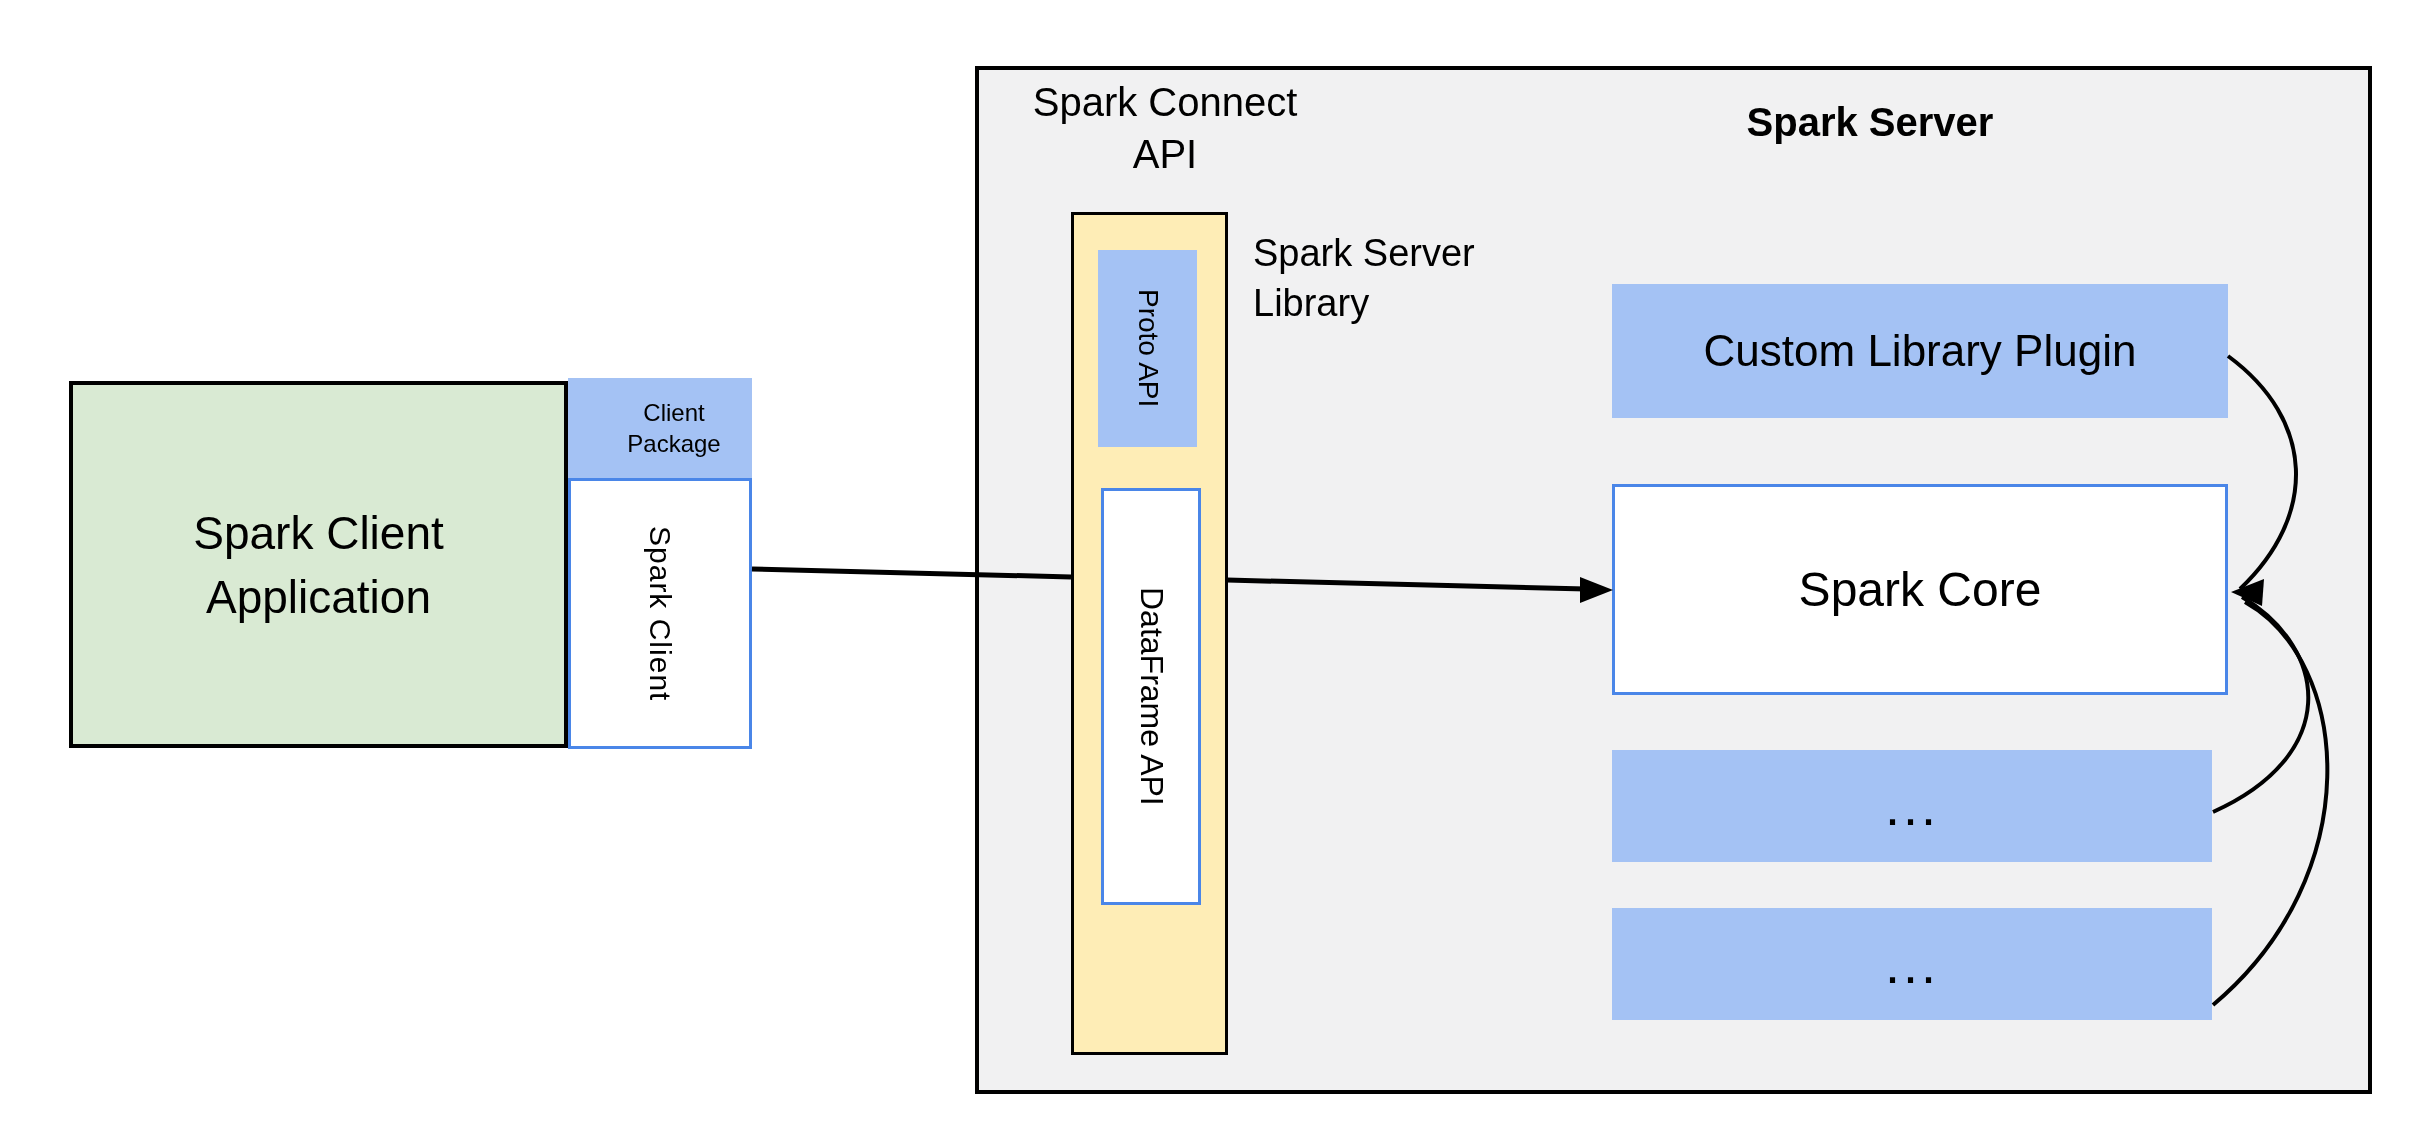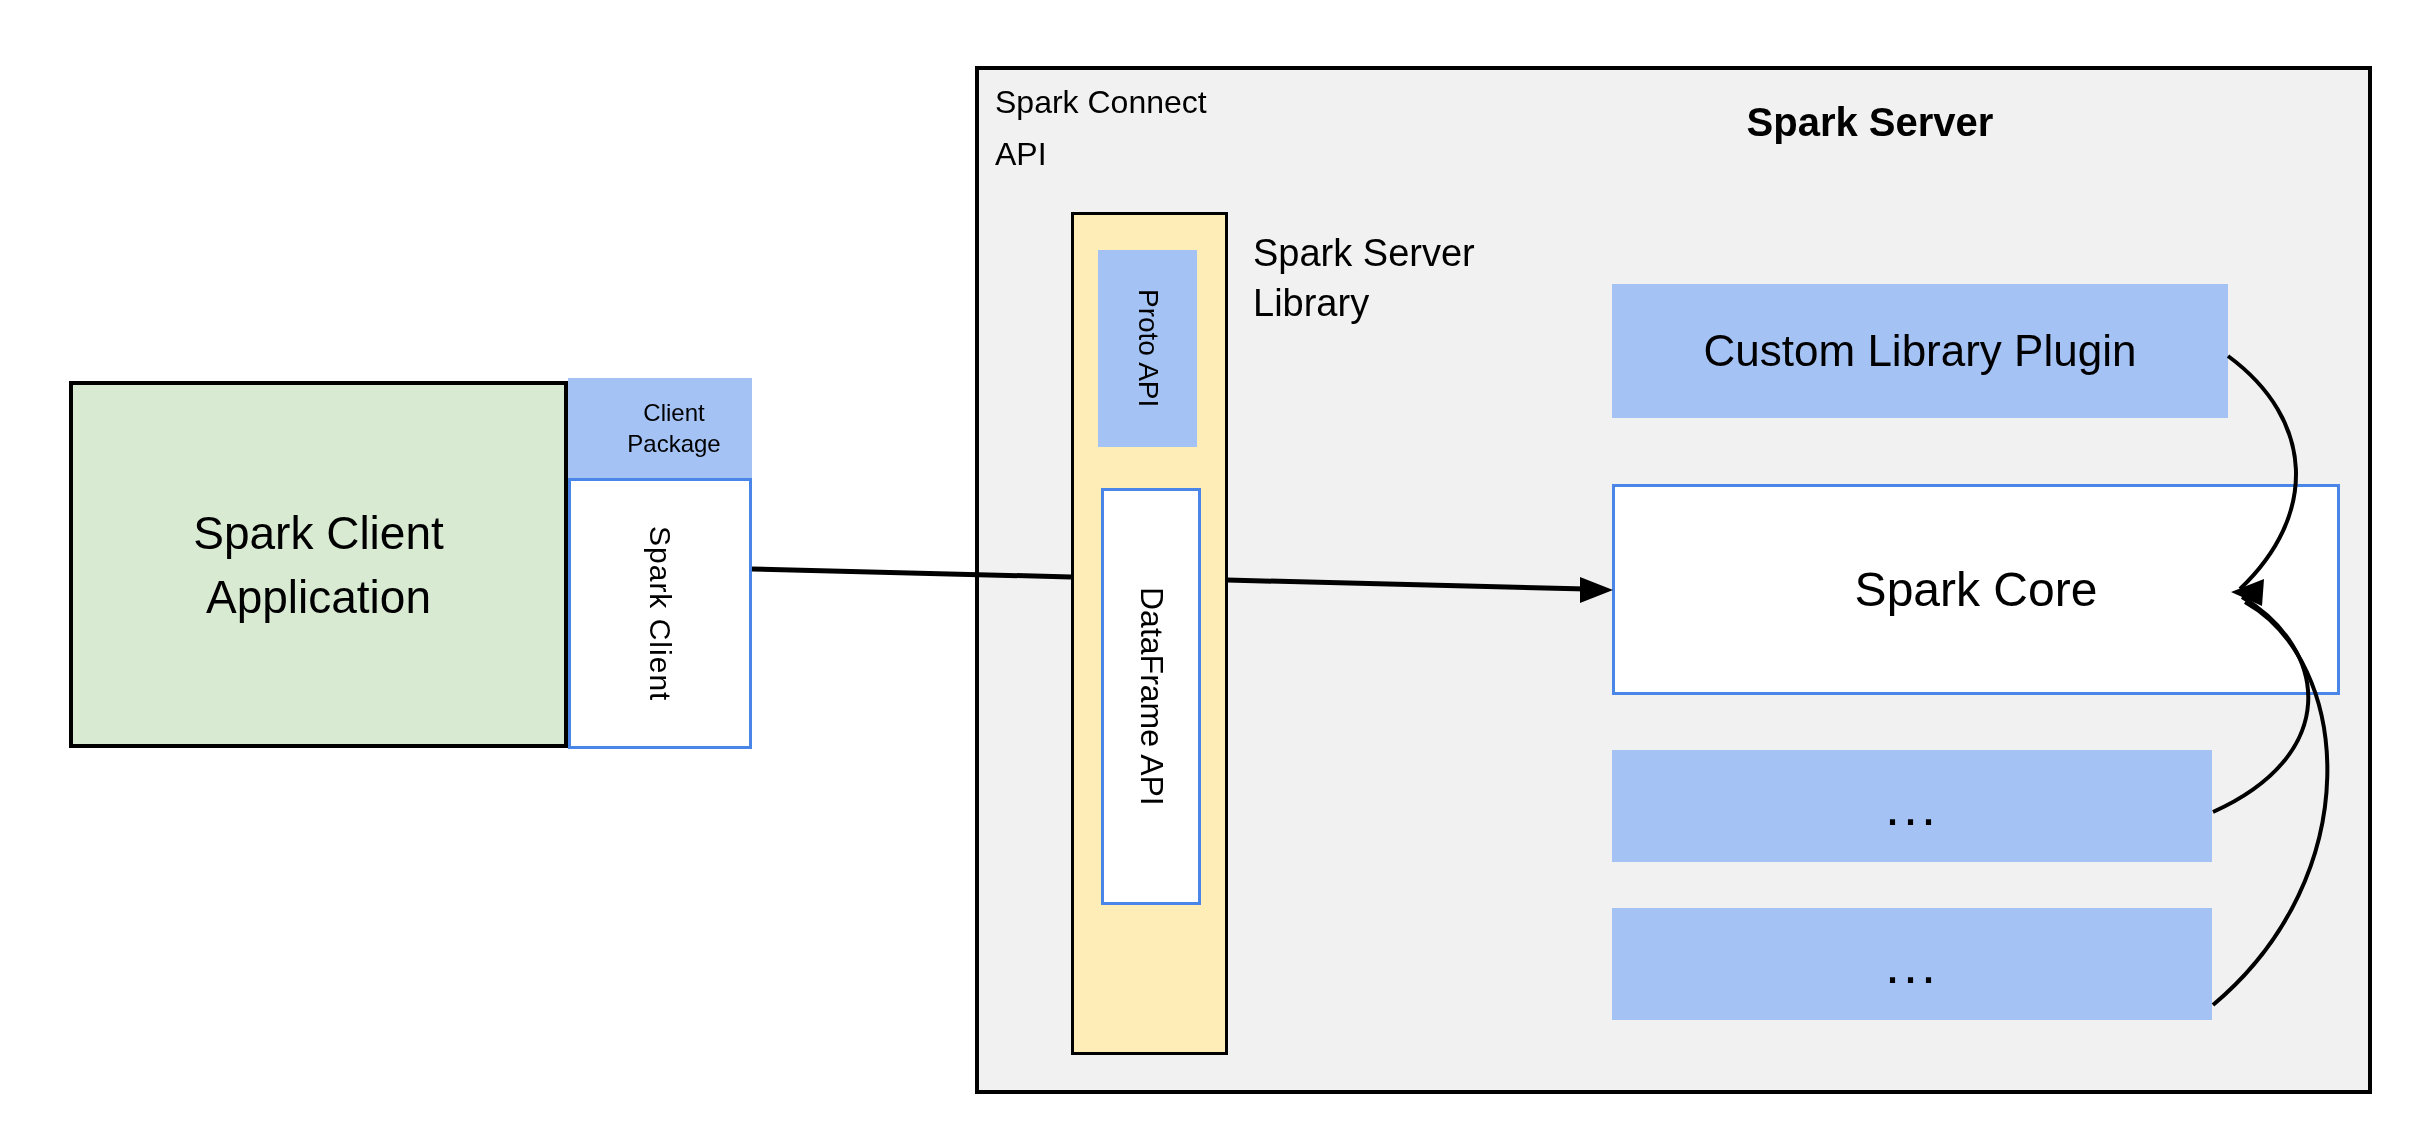--- a/index.html
+++ b/index.html
@@ -37,21 +37,21 @@
   .vtext{writing-mode:vertical-rl;text-orientation:mixed;}
   .spark-client-box .vtext{font-size:30px;letter-spacing:1px;}
 
   
   .gray-box{
     left:975px;top:66px;width:1397px;height:1028px;
     background:var(--c-gray);border:4px solid var(--c-line);
   }
   .connect-label{
     left:995px;top:76px;width:340px;
-    font-size:32px;line-height:52px;
+    font-size:40px;line-height:52px;text-align:center;
   }
   .yellow-box{
     left:1071px;top:212px;width:157px;height:843px;
     background:var(--c-yellow);border:3px solid var(--c-line);
   }
   .proto-box{
     left:1098px;top:250px;width:99px;height:197px;
     background:var(--c-blue-fill);
   }
   .proto-box .vtext{font-size:28px;}
@@ -68,21 +68,21 @@
   
   .server-title{
     left:1560px;top:100px;width:620px;text-align:center;
     font-size:40px;font-weight:bold;line-height:44px;
   }
   .clp-box{
     left:1612px;top:284px;width:616px;height:134px;
     background:var(--c-blue-fill);font-size:44px;
   }
   .core-box{
-    left:1612px;top:484px;width:728px;height:211px;
+    left:1612px;top:484px;width:616px;height:211px;
     background:#fff;border:3px solid var(--c-blue-border);font-size:48px;
   }
   .dots-box1{
     left:1612px;top:750px;width:600px;height:112px;
     background:var(--c-blue-fill);font-size:54px;letter-spacing:3px;
   }
   .dots-box2{
     left:1612px;top:908px;width:600px;height:112px;
     background:var(--c-blue-fill);font-size:54px;letter-spacing:3px;
   }

